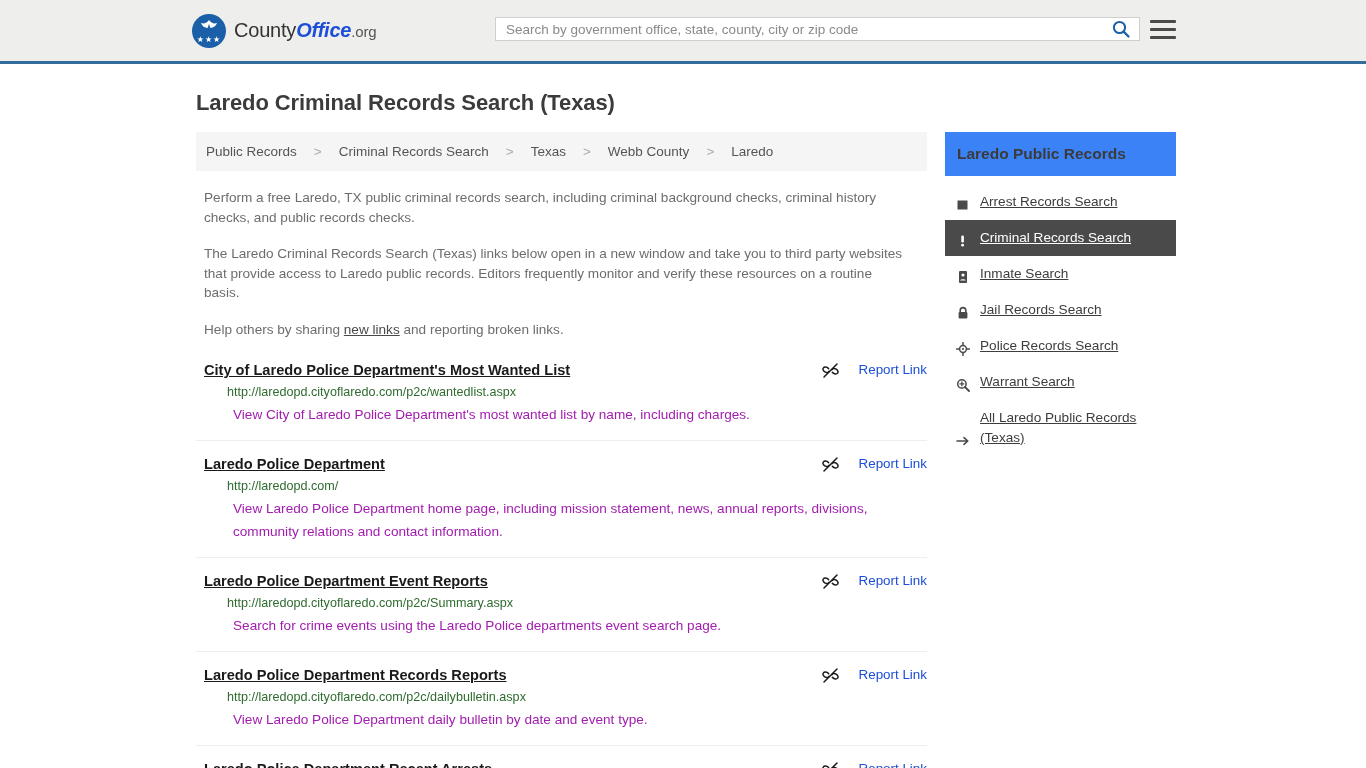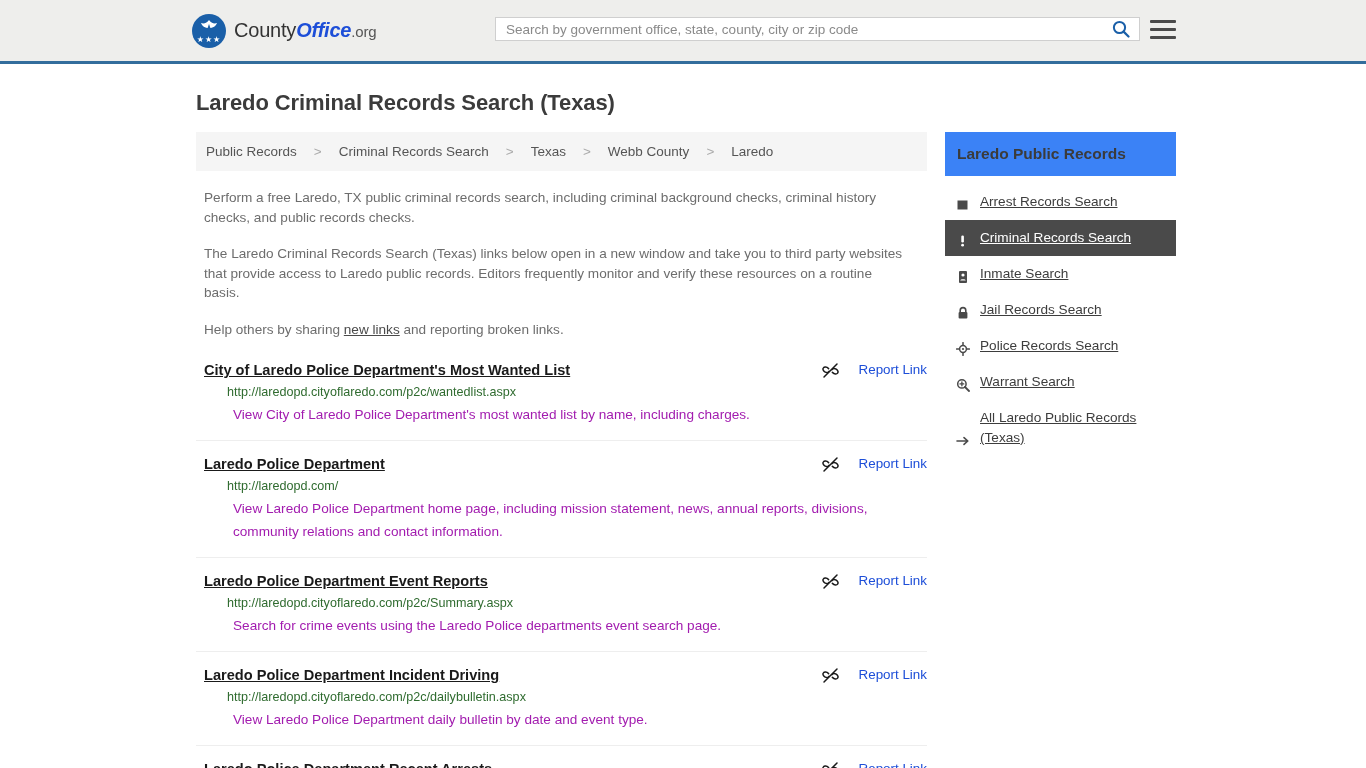--- a/index.html
+++ b/index.html
@@ -341,21 +341,21 @@
                   <path d="M2 15 L15 2" fill="none" stroke="#1a1a1a" stroke-width="1.5" stroke-linecap="round"></path>
                 </svg>
                 <span>Report Link</span>
               </div>
             </div>
             <a class="result-url">http://laredopd.cityoflaredo.com/p2c/Summary.aspx</a>
             <div class="result-desc">Search for crime events using the Laredo Police departments event search page.</div>
           </div>
           <div class="result">
             <div class="result-head">
-              <a class="result-title">Laredo Police Department Incident Driving</a>
+              <a class="result-title">Laredo Police Department Records Reports</a>
               <div class="report-link">
                 <svg width="17" height="17" viewBox="0 0 17 17">
                   <path d="M6.6 6.6 C4.6 4.6 2.2 4.8 1.4 5.9 C0.4 7.2 1.3 9 2.8 9.9 C4.3 10.8 6.2 10.5 7 9.4" fill="none" stroke="#1a1a1a" stroke-width="1.5" stroke-linecap="round"></path>
                   <path d="M10.4 10.4 C12.4 12.4 14.8 12.2 15.6 11.1 C16.6 9.8 15.7 8 14.2 7.1 C12.7 6.2 10.8 6.5 10 7.6" fill="none" stroke="#1a1a1a" stroke-width="1.5" stroke-linecap="round"></path>
                   <path d="M2 15 L15 2" fill="none" stroke="#1a1a1a" stroke-width="1.5" stroke-linecap="round"></path>
                 </svg>
                 <span>Report Link</span>
               </div>
             </div>
             <a class="result-url">http://laredopd.cityoflaredo.com/p2c/dailybulletin.aspx</a>

